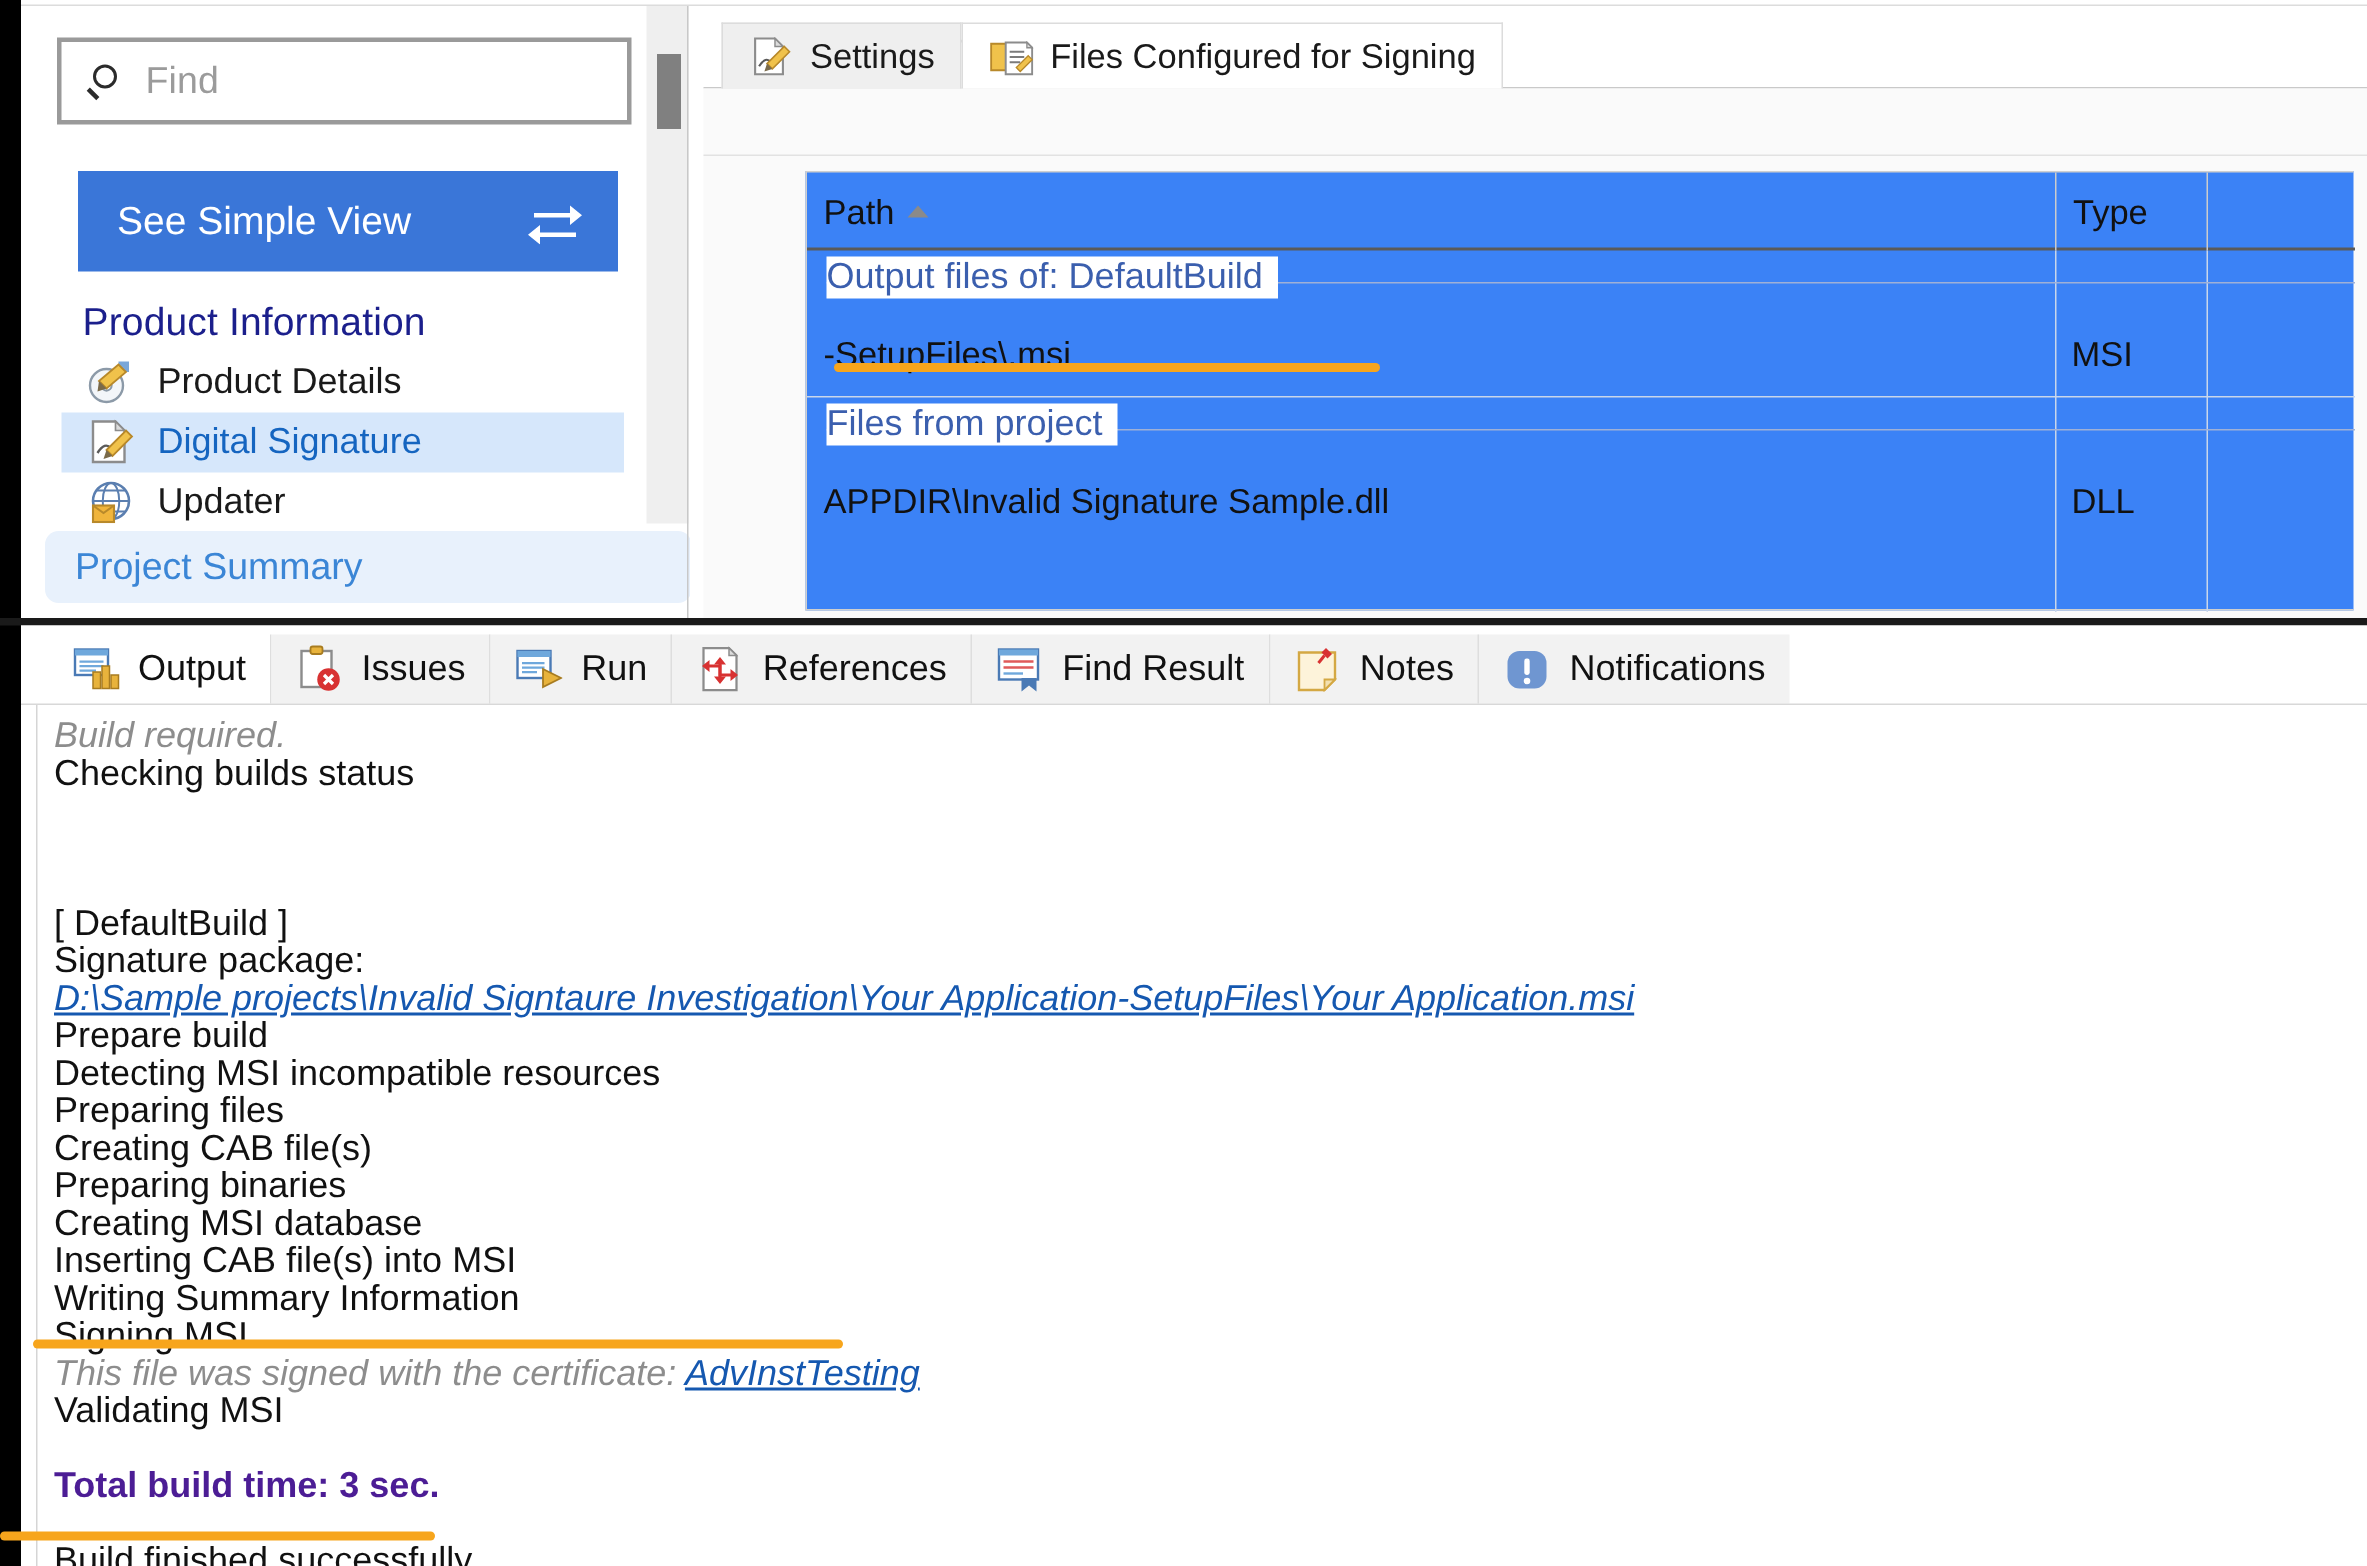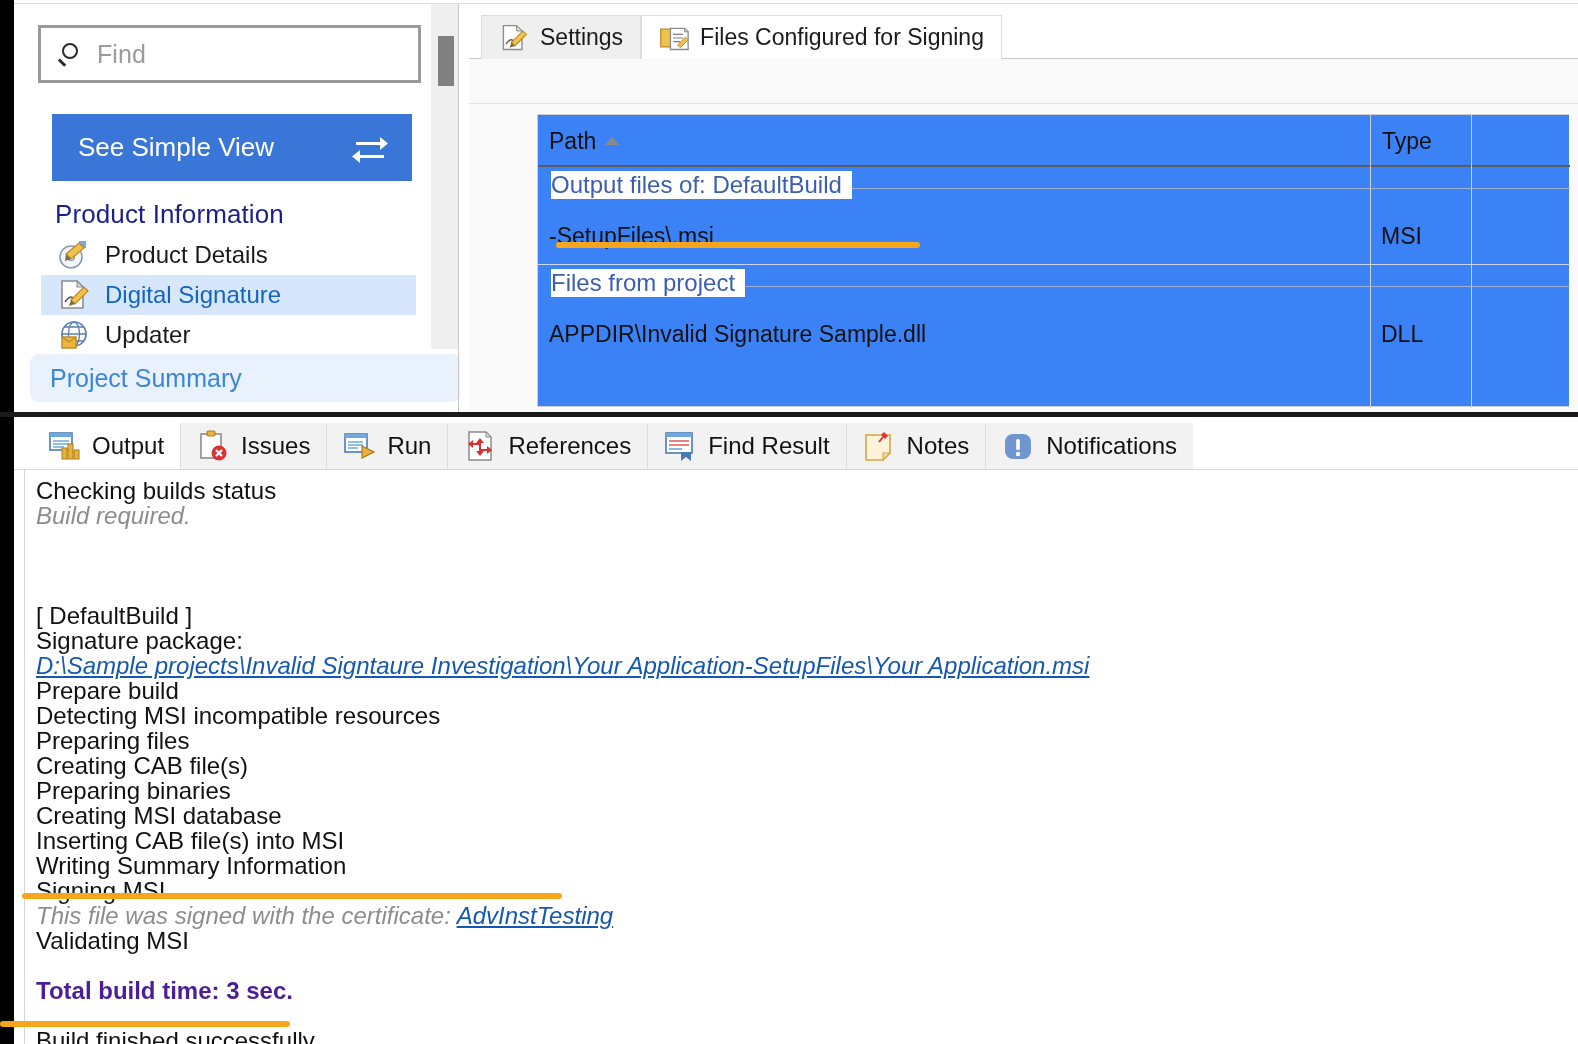--- a/index.html
+++ b/index.html
@@ -416,22 +416,22 @@
           </svg>
         </span>
         <span>Notifications</span>
       </div>
     </div>
 
     <div class="bottom-tabs-rule"></div>
     <div class="log-left-rail"></div>
 
     <div class="log">
+      <div class="ln muted-i">Build required.</div>
       <div class="ln">Checking builds status</div>
-      <div class="ln muted-i">Build required.</div>
       <div class="ln sp"></div>
       <div class="ln sp"></div>
       <div class="ln sp"></div>
       <div class="ln">[ DefaultBuild ]</div>
       <div class="ln">Signature package:</div>
       <div class="ln link">D:\Sample projects\Invalid Signtaure Investigation\Your Application-SetupFiles\Your Application.msi</div>
       <div class="ln">Prepare build</div>
       <div class="ln">Detecting MSI incompatible resources</div>
       <div class="ln">Preparing files</div>
       <div class="ln">Creating CAB file(s)</div>

